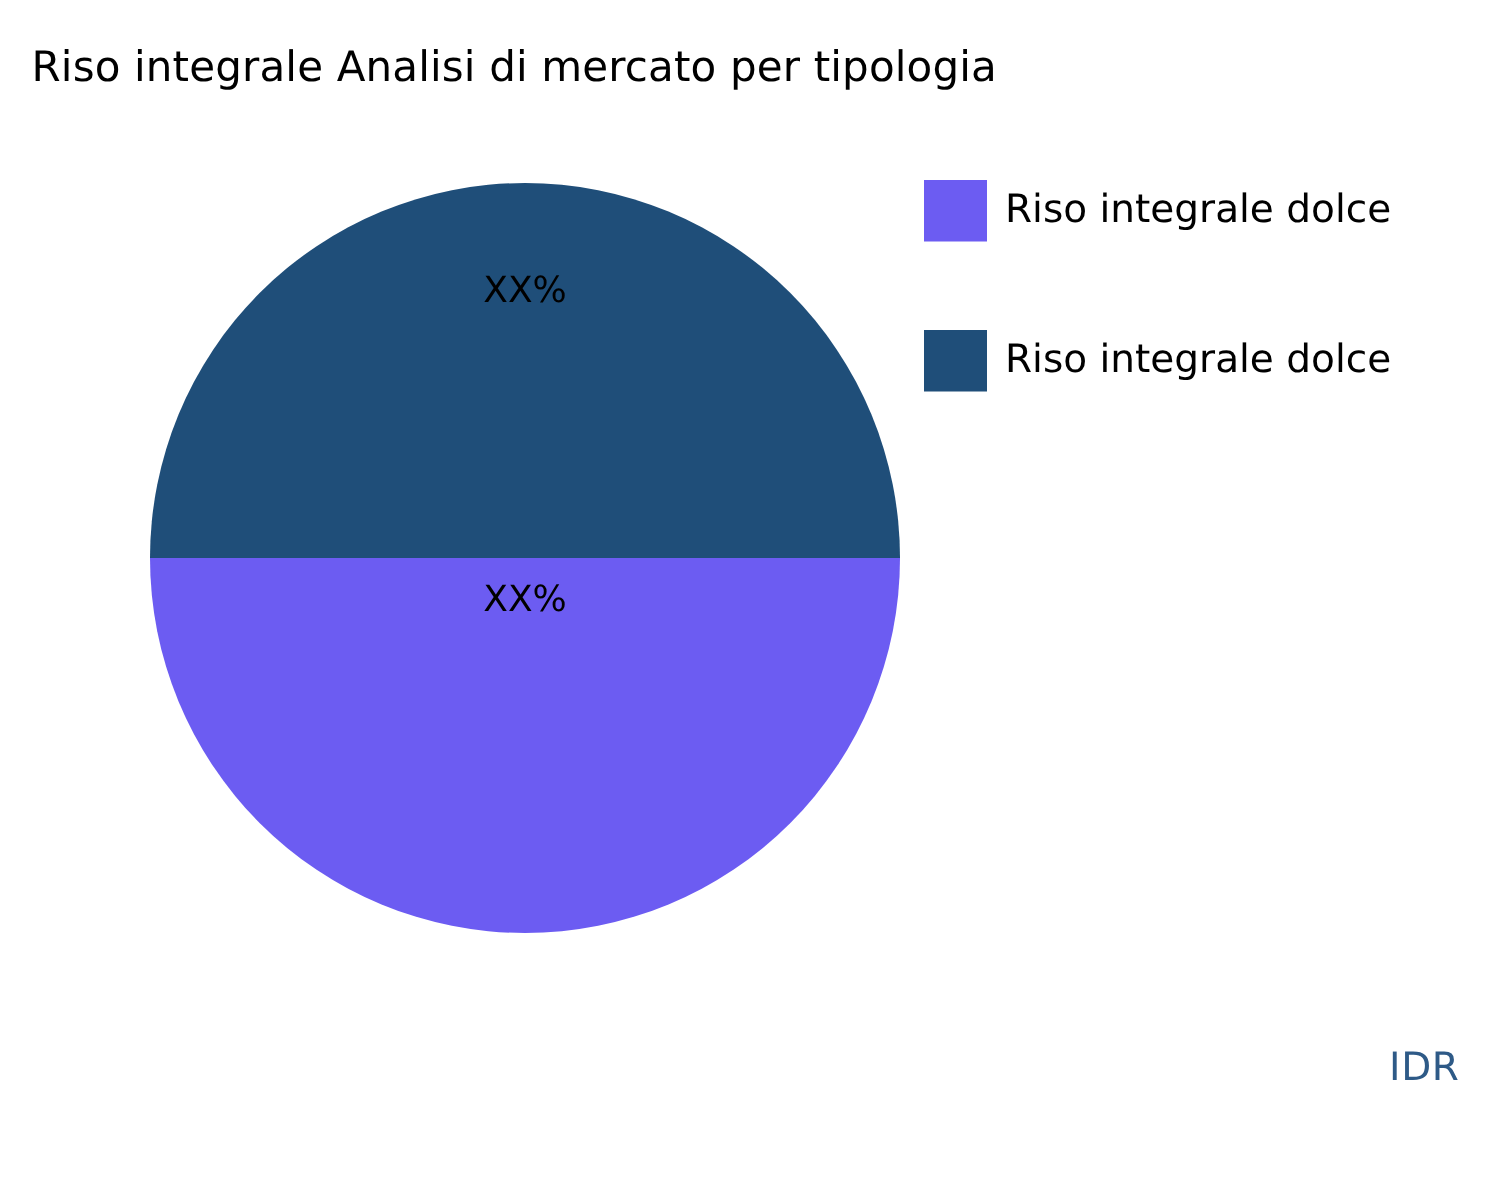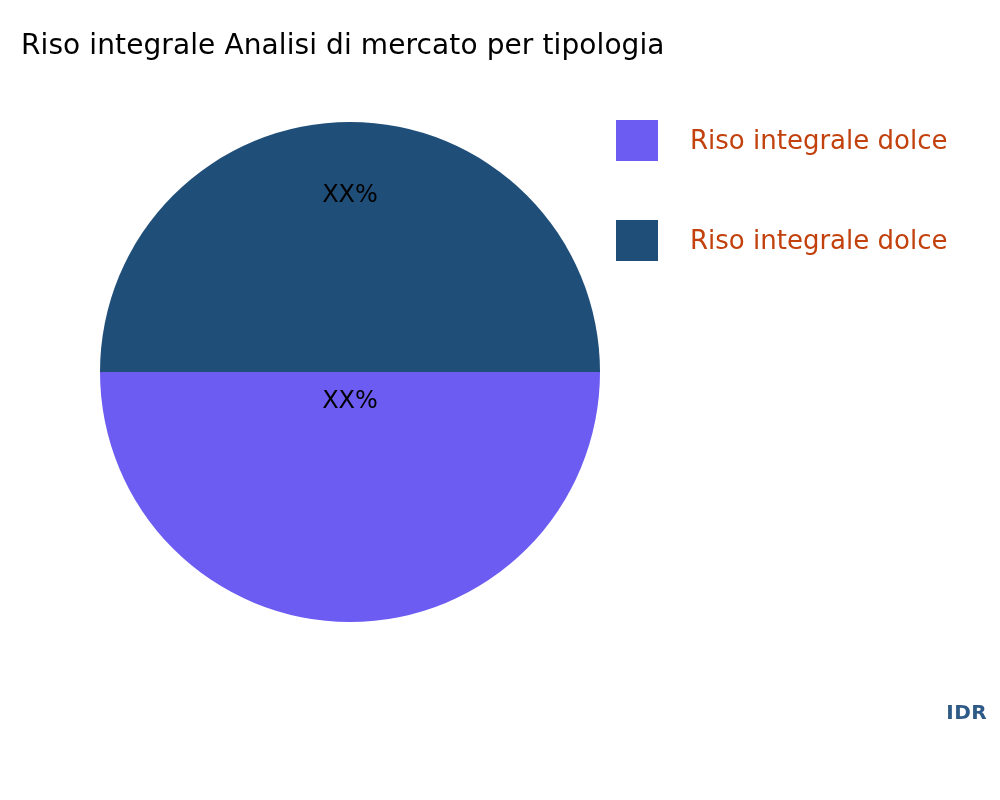--- a/index.html
+++ b/index.html
@@ -79,38 +79,37 @@
     display: flex;
     align-items: center;
   }
   .legend-swatch {
     width: 42px;
     height: 41px;
     flex: 0 0 42px;
     border-radius: 0;
   }
   .legend-label {
-    margin-left: 32px;
+    margin-left: 12px;
     font-size: 26px;
     line-height: 30px;
-    color: #c2410c;
+    color: #000000;
     white-space: nowrap;
   }
 
   
   #watermark {
     position: absolute;
-    right: 13px;
+    right: 27px;
     bottom: 14px;
-    font-size: 20px;
+    font-size: 26px;
     line-height: 28px;
     color: #2E5A87;
     letter-spacing: 0.4px;
     user-select: none;
-    font-weight: bold;
   }
 </style>
 </head>
 <body>
 
 <div id="chart-canvas">
 
   <div id="chart-title">Riso integrale Analisi di mercato per tipologia</div>
 
   <div id="pie-wrap">

